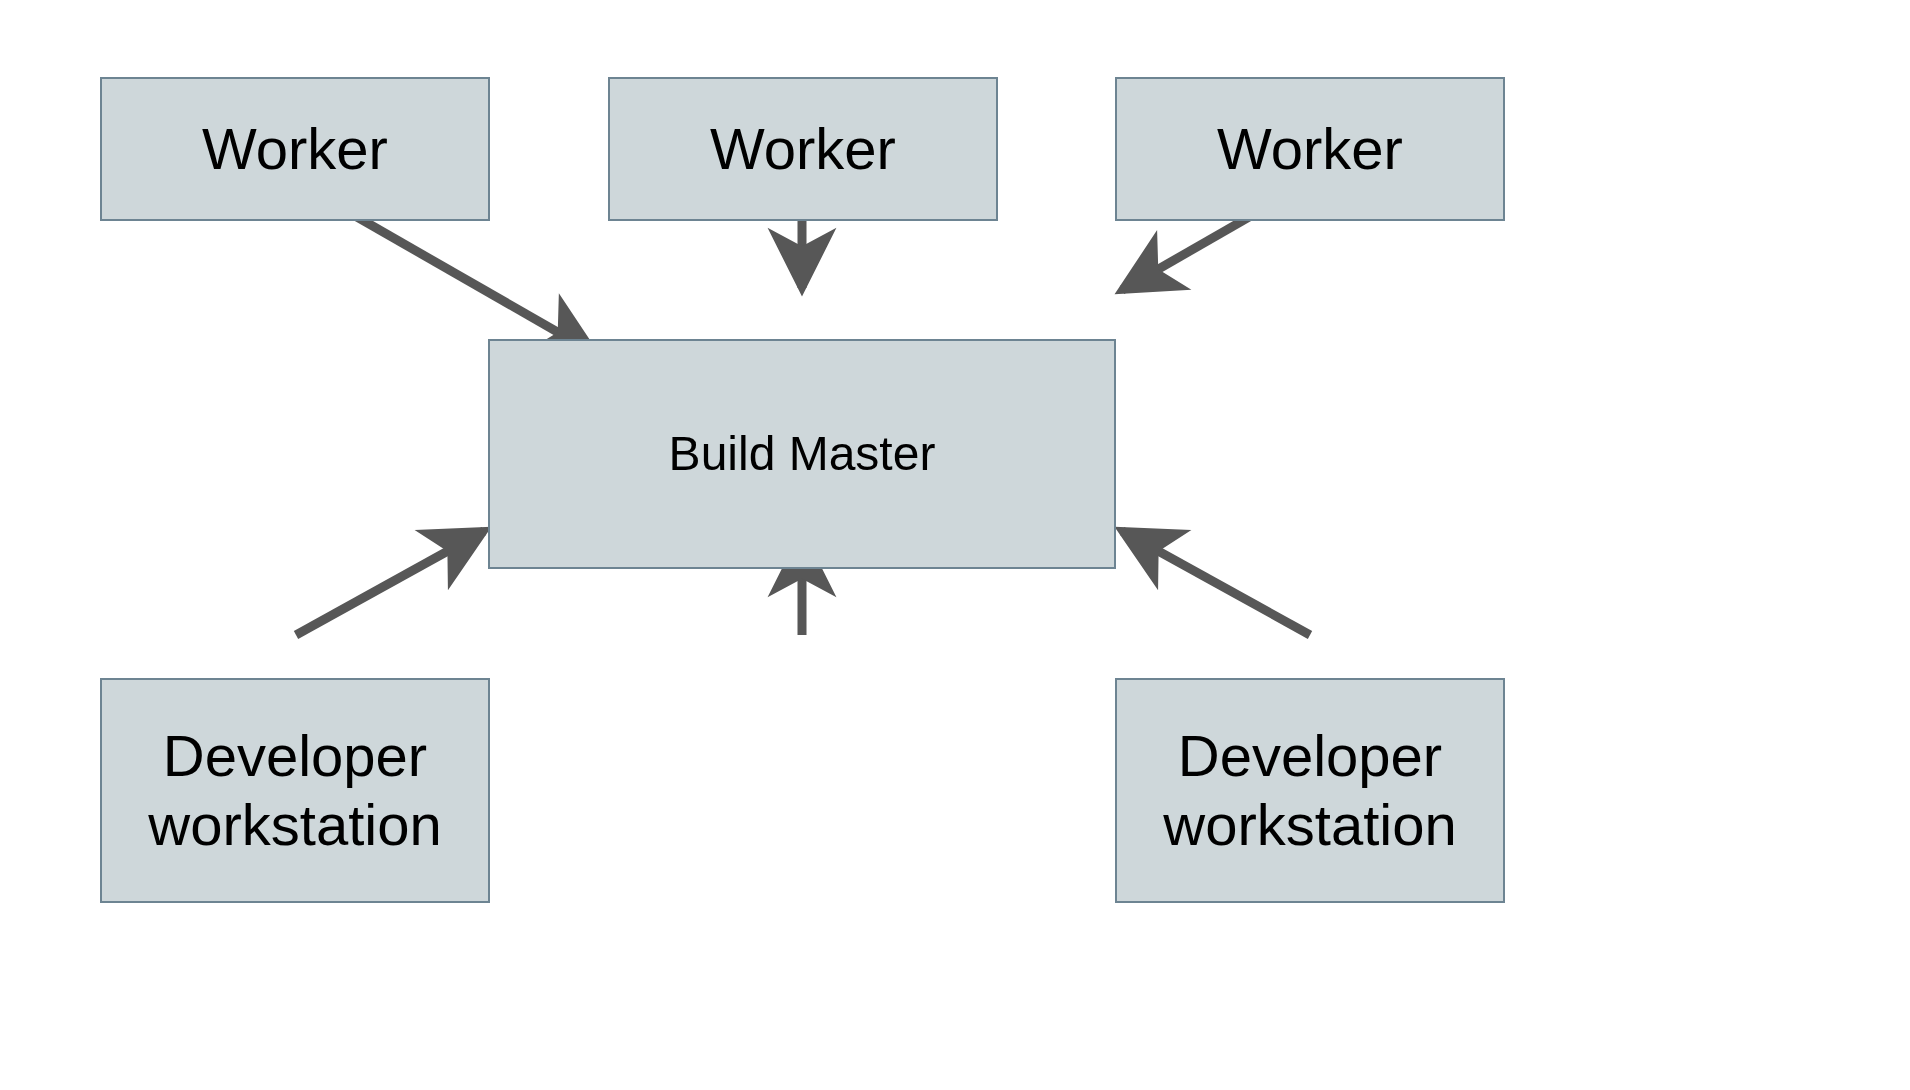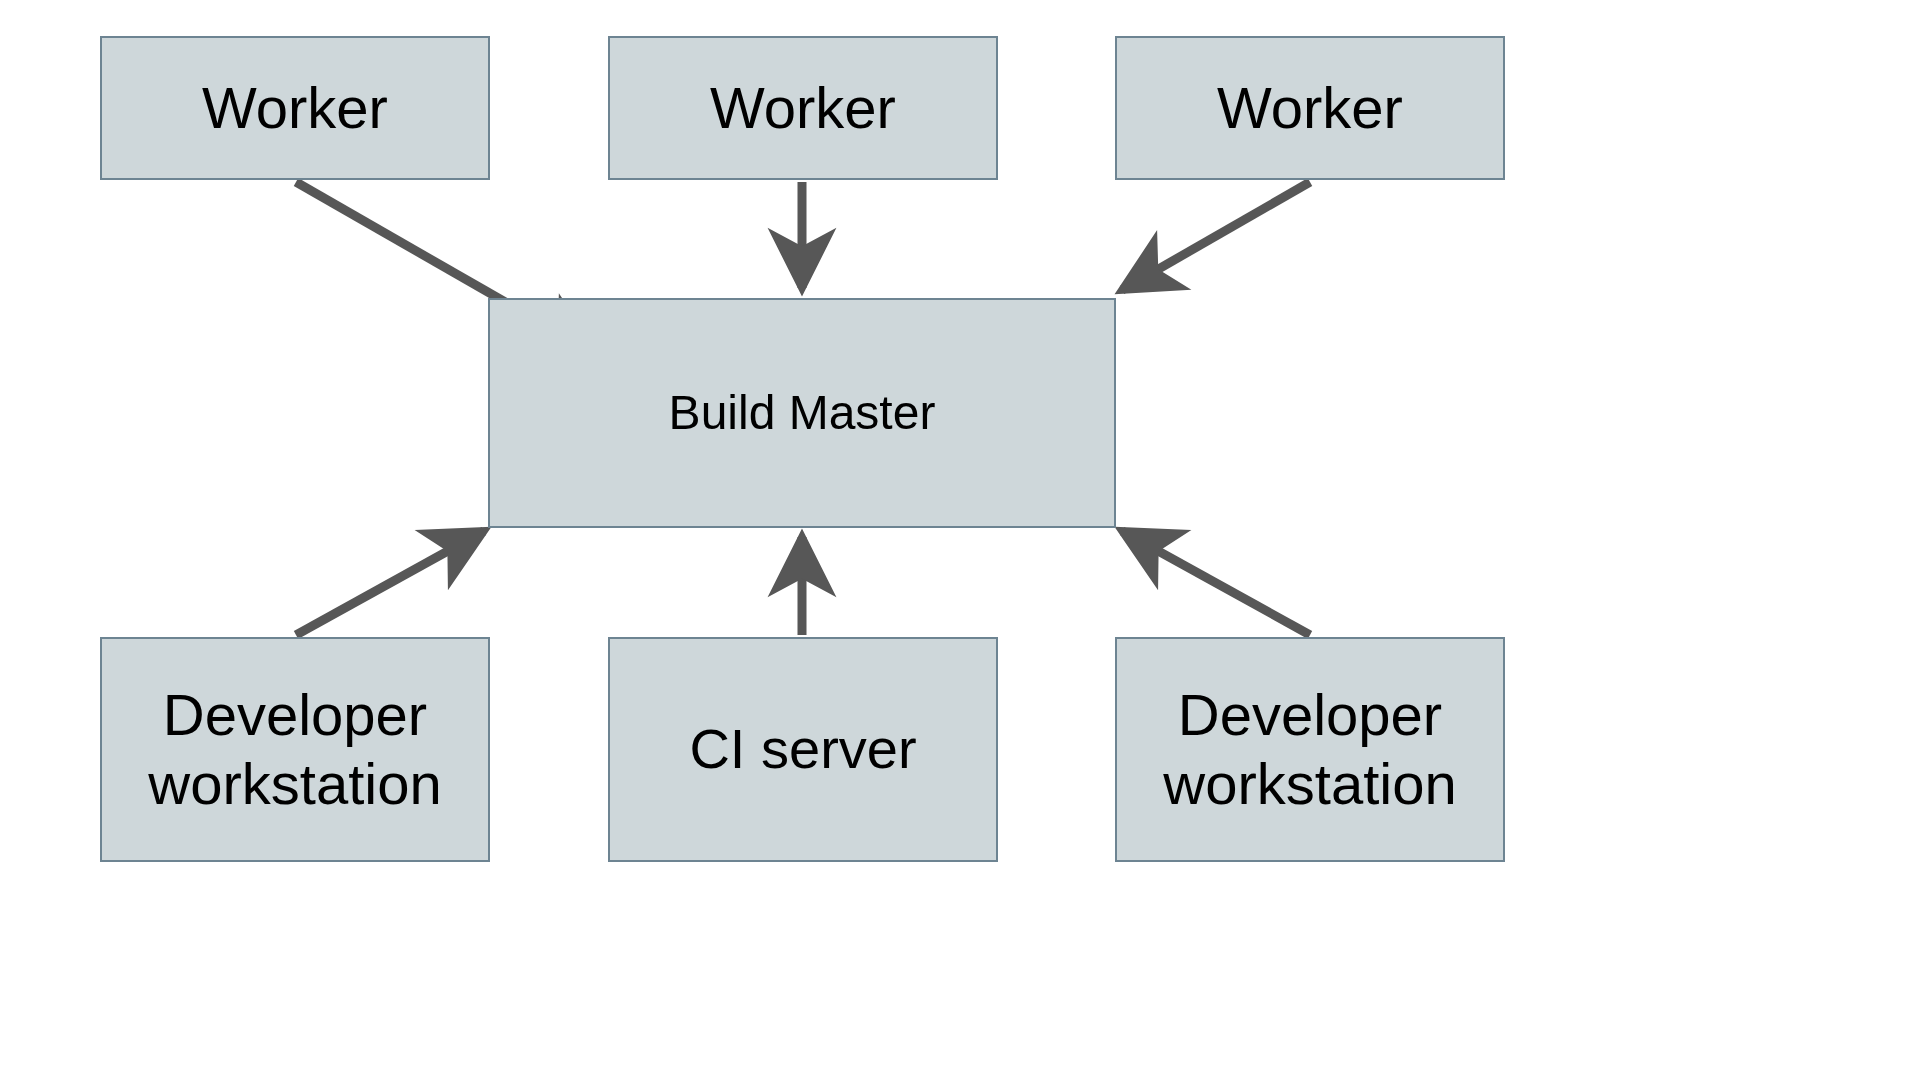--- a/index.html
+++ b/index.html
@@ -33,20 +33,21 @@
     background: #ced7da;
     border: 2px solid #6d8492;
     display: flex;
     align-items: center;
     justify-content: center;
     text-align: center;
     color: #000000;
     line-height: 1.18;
     white-space: pre-line;
     z-index: 2;
+    margin-top: 41px;
   }
   .node-label {
     display: block;
     width: 100%;
     padding: 0 8px;
     box-sizing: border-box;
   }
 
   
   #node-worker-1 { left: 100px;  top: 36px;  width: 390px; height: 144px; font-size: 58px; }
@@ -112,22 +113,19 @@
 
   <div class="node" id="node-build-master">
     <span class="node-label">Build Master</span>
   </div>
 
   <div class="node" id="node-dev-ws-1">
     <span class="node-label">Developer
 workstation</span>
   </div>
 
-  <div class="node" id="node-ci-server">
-    <span class="node-label">CI server</span>
-  </div>
 
   <div class="node" id="node-dev-ws-2">
     <span class="node-label">Developer
 workstation</span>
   </div>
 
 </div>
 
 </body></html>

